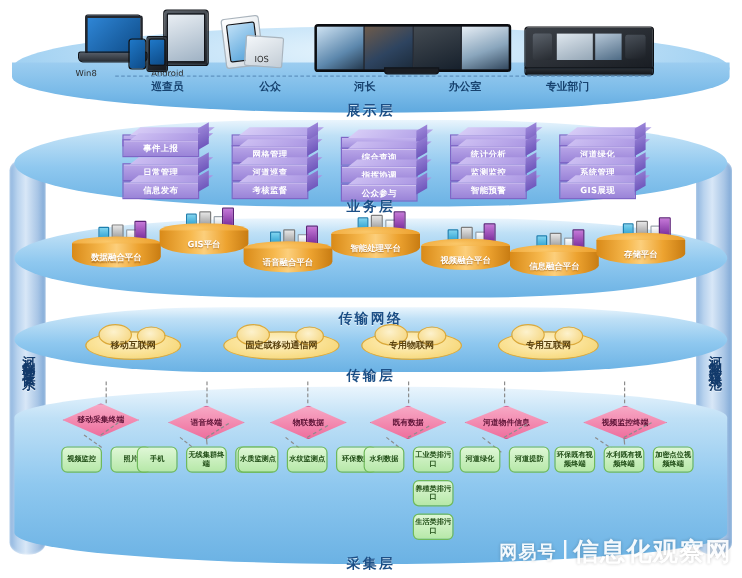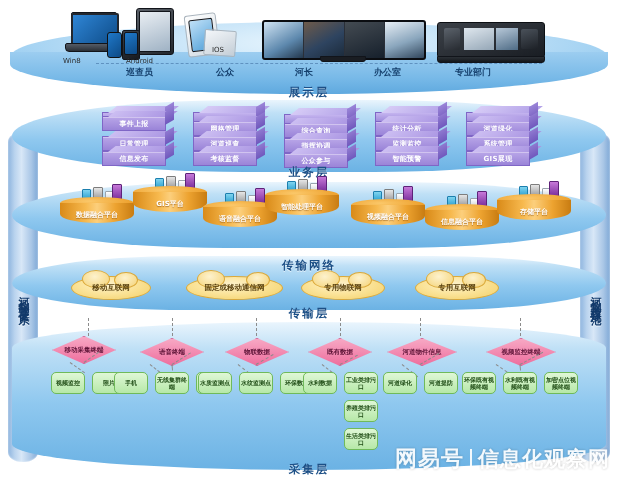--- a/index.html
+++ b/index.html
@@ -185,21 +185,21 @@
     padding:1px;box-sizing:border-box;
   }
   .vline{position:absolute;border-left:1px dashed #8c8c8c;width:0;}
   .dline{position:absolute;height:0;border-top:1px dashed #8c8c8c;transform-origin:left center;}
 
   
   .watermark{
     position:absolute;right:8px;bottom:8px;display:flex;align-items:center;gap:6px;
     opacity:.92;z-index:40;
   }
-  .wm-a{font-size:22px;font-weight:bold;color:#ffffff;letter-spacing:1px;
+  .wm-a{font-size:15px;font-weight:bold;color:#ffffff;letter-spacing:1px;
         text-shadow:0 0 3px rgba(0,0,0,.25);}
   .wm-bar{width:2px;height:21px;background:#ffffff;}
   .wm-b{font-size:21px;font-weight:bold;color:#ffffff;letter-spacing:1px;
         text-shadow:0 0 3px rgba(0,0,0,.25);}
 </style>
 </head>
 <body>
 
 <div id="stage">
 
@@ -326,21 +326,21 @@
   <div class="cyl" style="left:203px;top:201px;">
     <div class="srv srv-blue" style="left:22px;top:-8px;"></div>
     <div class="srv srv-grey" style="left:33px;top:-10px;"></div>
     <div class="srv srv-white" style="left:45px;top:-6px;"></div>
     <div class="srv srv-purple" style="left:52px;top:-13px;"></div>
     <div class="cyl-top"></div>
     <div class="cyl-body"></div>
     <div class="cyl-label">语音融合平台</div>
   </div>
 
-  <div class="cyl" style="left:265px;top:189px;">
+  <div class="cyl" style="left:276px;top:189px;">
     <div class="srv srv-blue" style="left:22px;top:-8px;"></div>
     <div class="srv srv-grey" style="left:33px;top:-10px;"></div>
     <div class="srv srv-white" style="left:45px;top:-6px;"></div>
     <div class="srv srv-purple" style="left:52px;top:-13px;"></div>
     <div class="cyl-top"></div>
     <div class="cyl-body"></div>
     <div class="cyl-label">智能处理平台</div>
   </div>
 
   <div class="cyl" style="left:351px;top:199px;">

